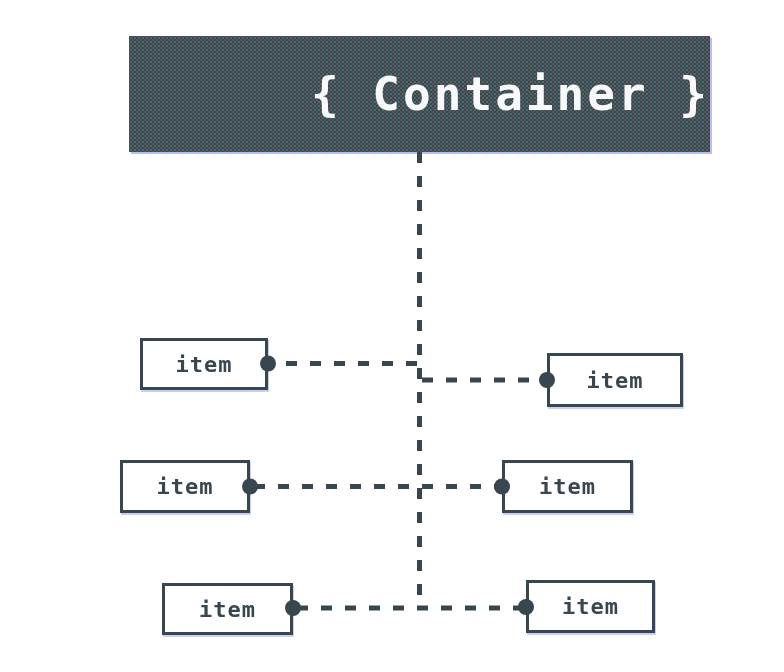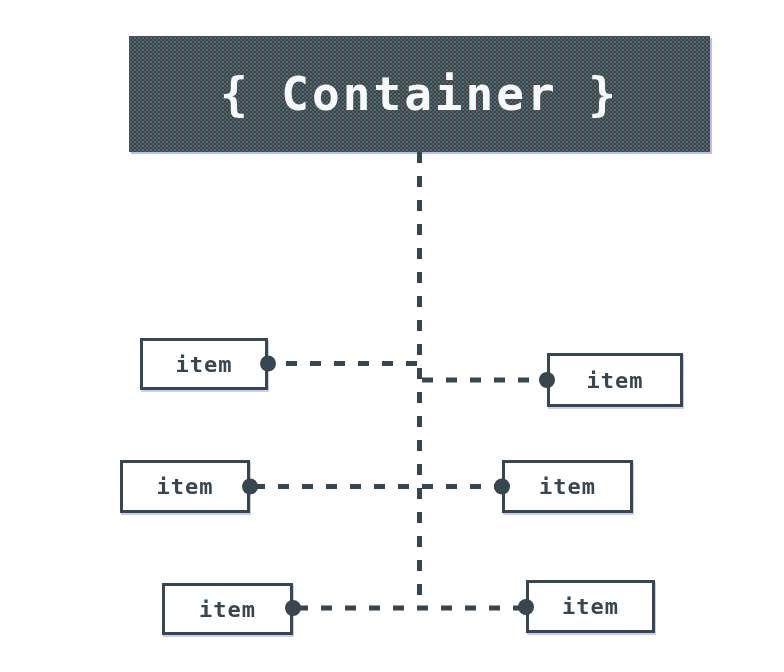--- a/index.html
+++ b/index.html
@@ -25,21 +25,21 @@
     background-color: #37464f;
     
     background-image:
       radial-gradient(circle, rgba(77,182,172,0.40) 0.8px, rgba(0,0,0,0) 1.3px),
       radial-gradient(circle, rgba(211,107,107,0.32) 0.8px, rgba(0,0,0,0) 1.3px);
     background-size: 4px 4px, 4px 4px;
     background-position: 0 0, 2px 2px;
     box-shadow: 2px 2px 0 0 #b7bef1;
     display: flex;
     align-items: center;
-    justify-content: center;
+    justify-content: flex-end;
   }
   .container-node .label {
     color: #f7f9fa;
     font-size: 46px;
     font-weight: bold;
     letter-spacing: 3px;
     white-space: pre;
   }
   
   .item-node {

